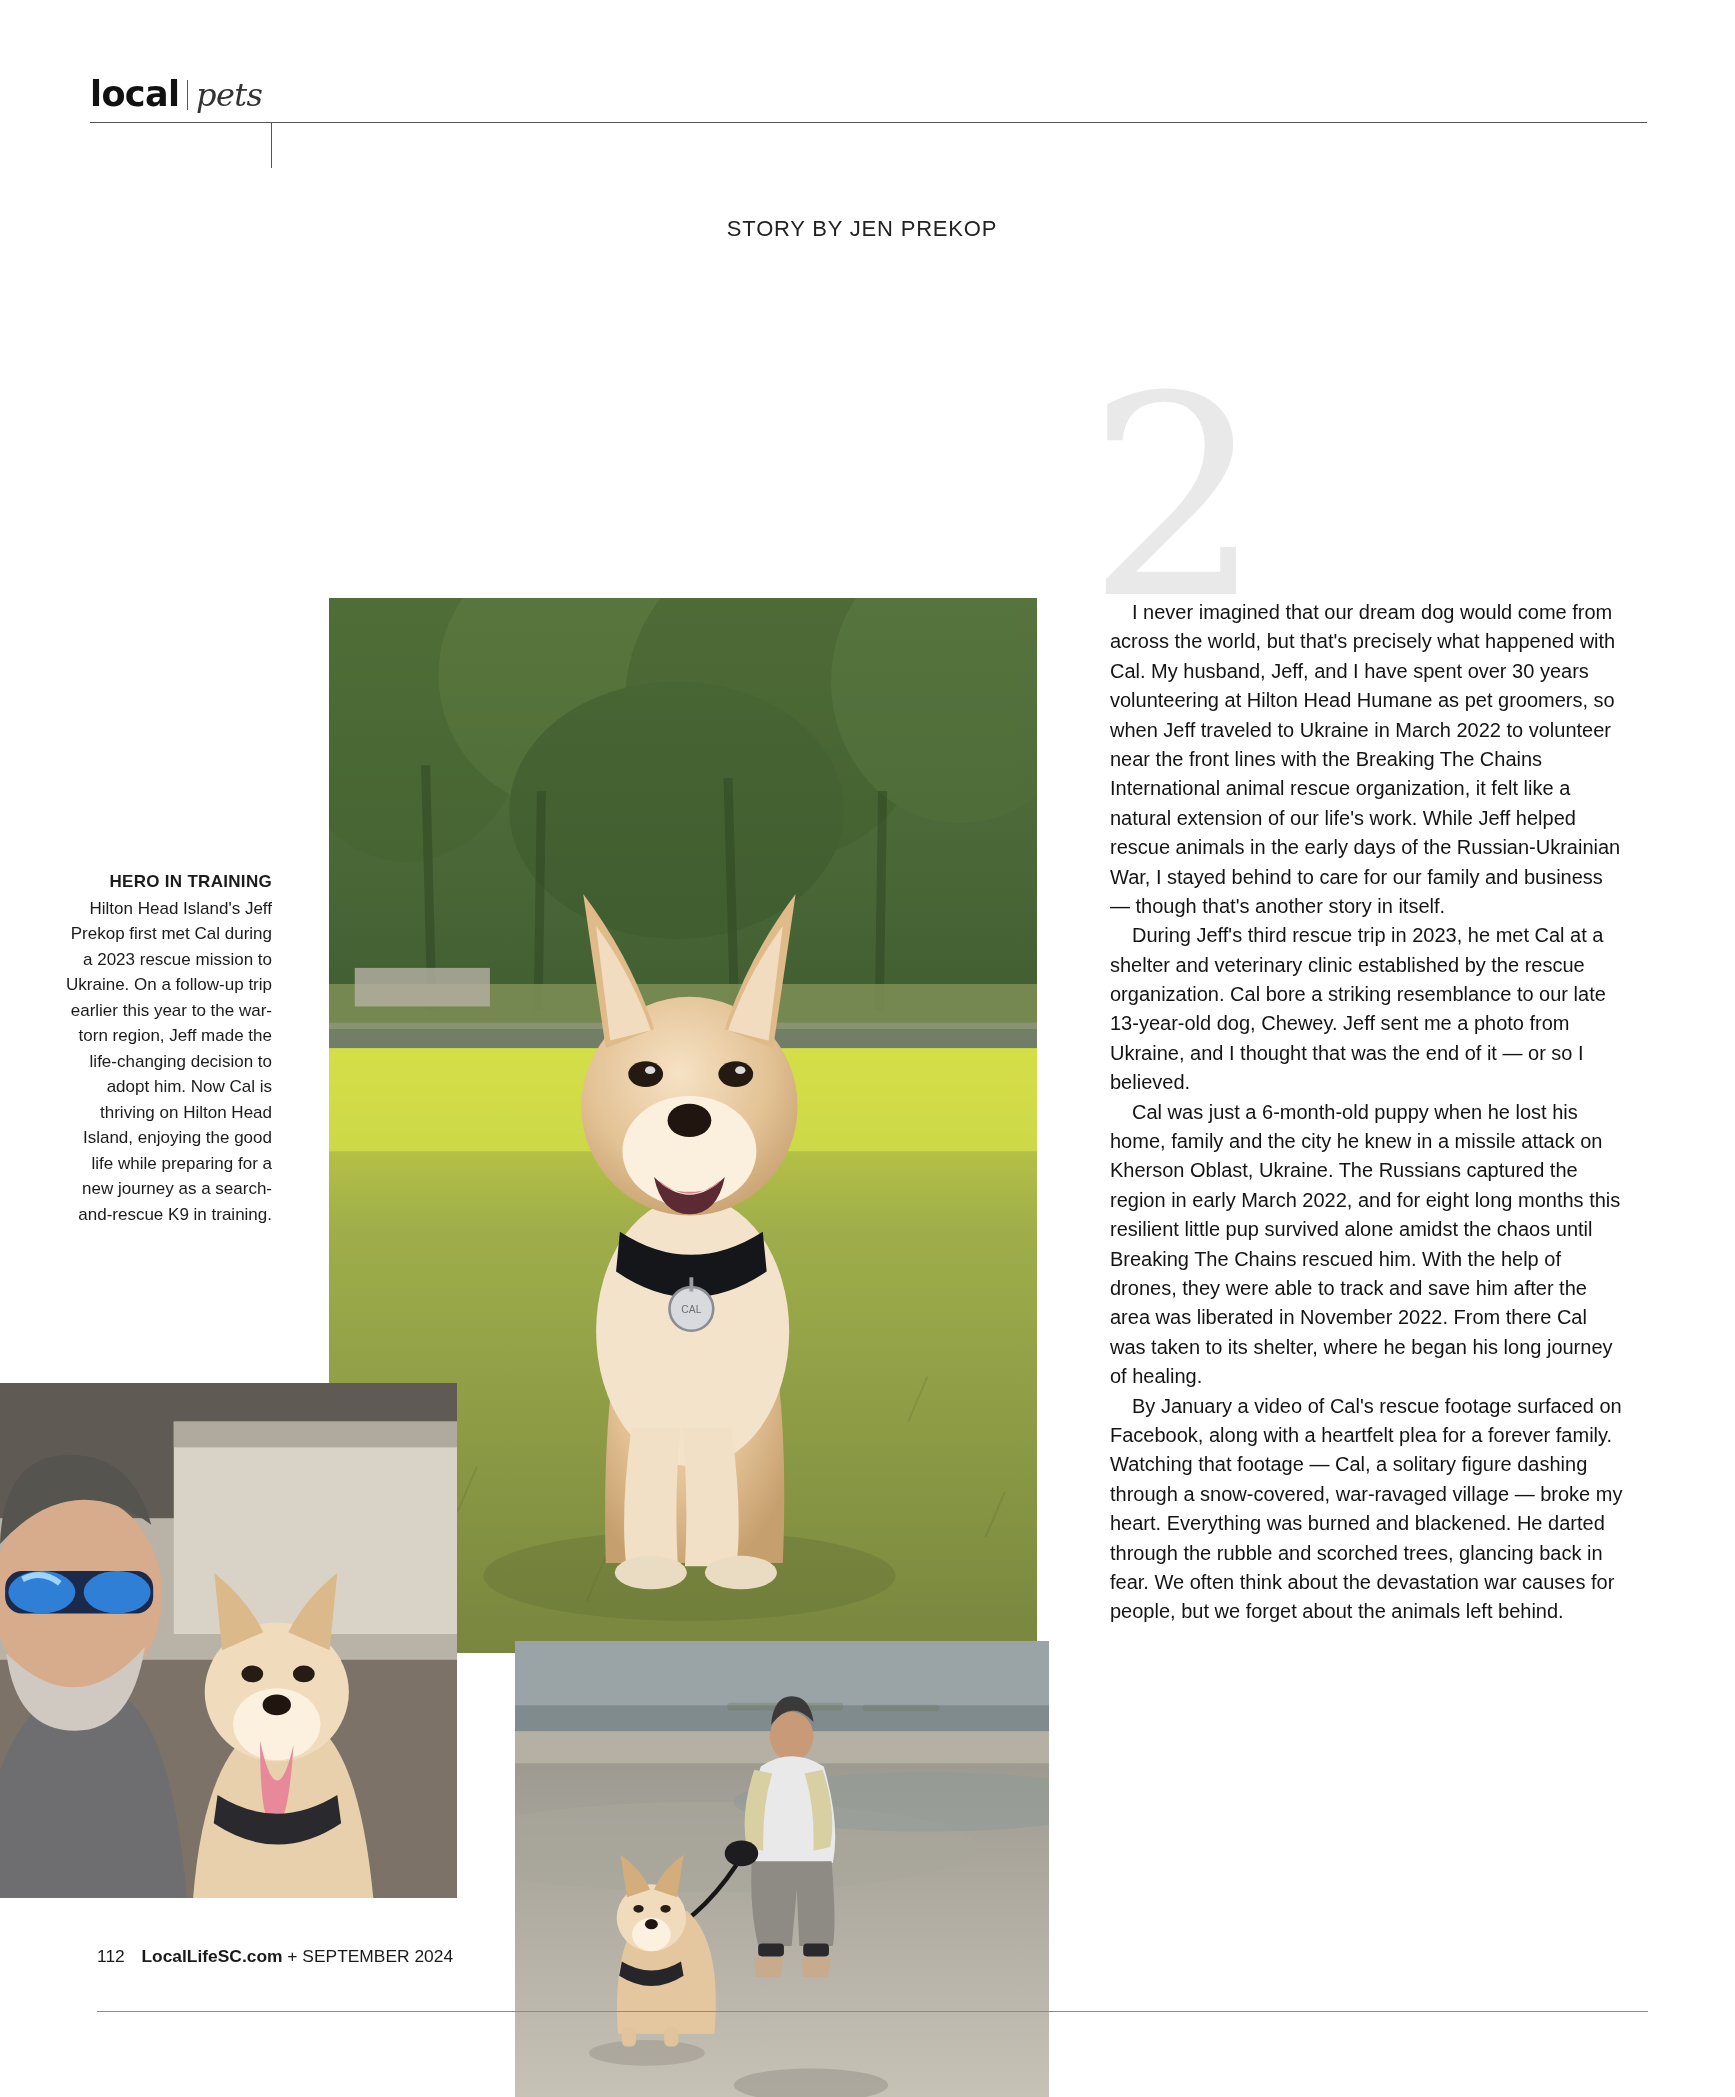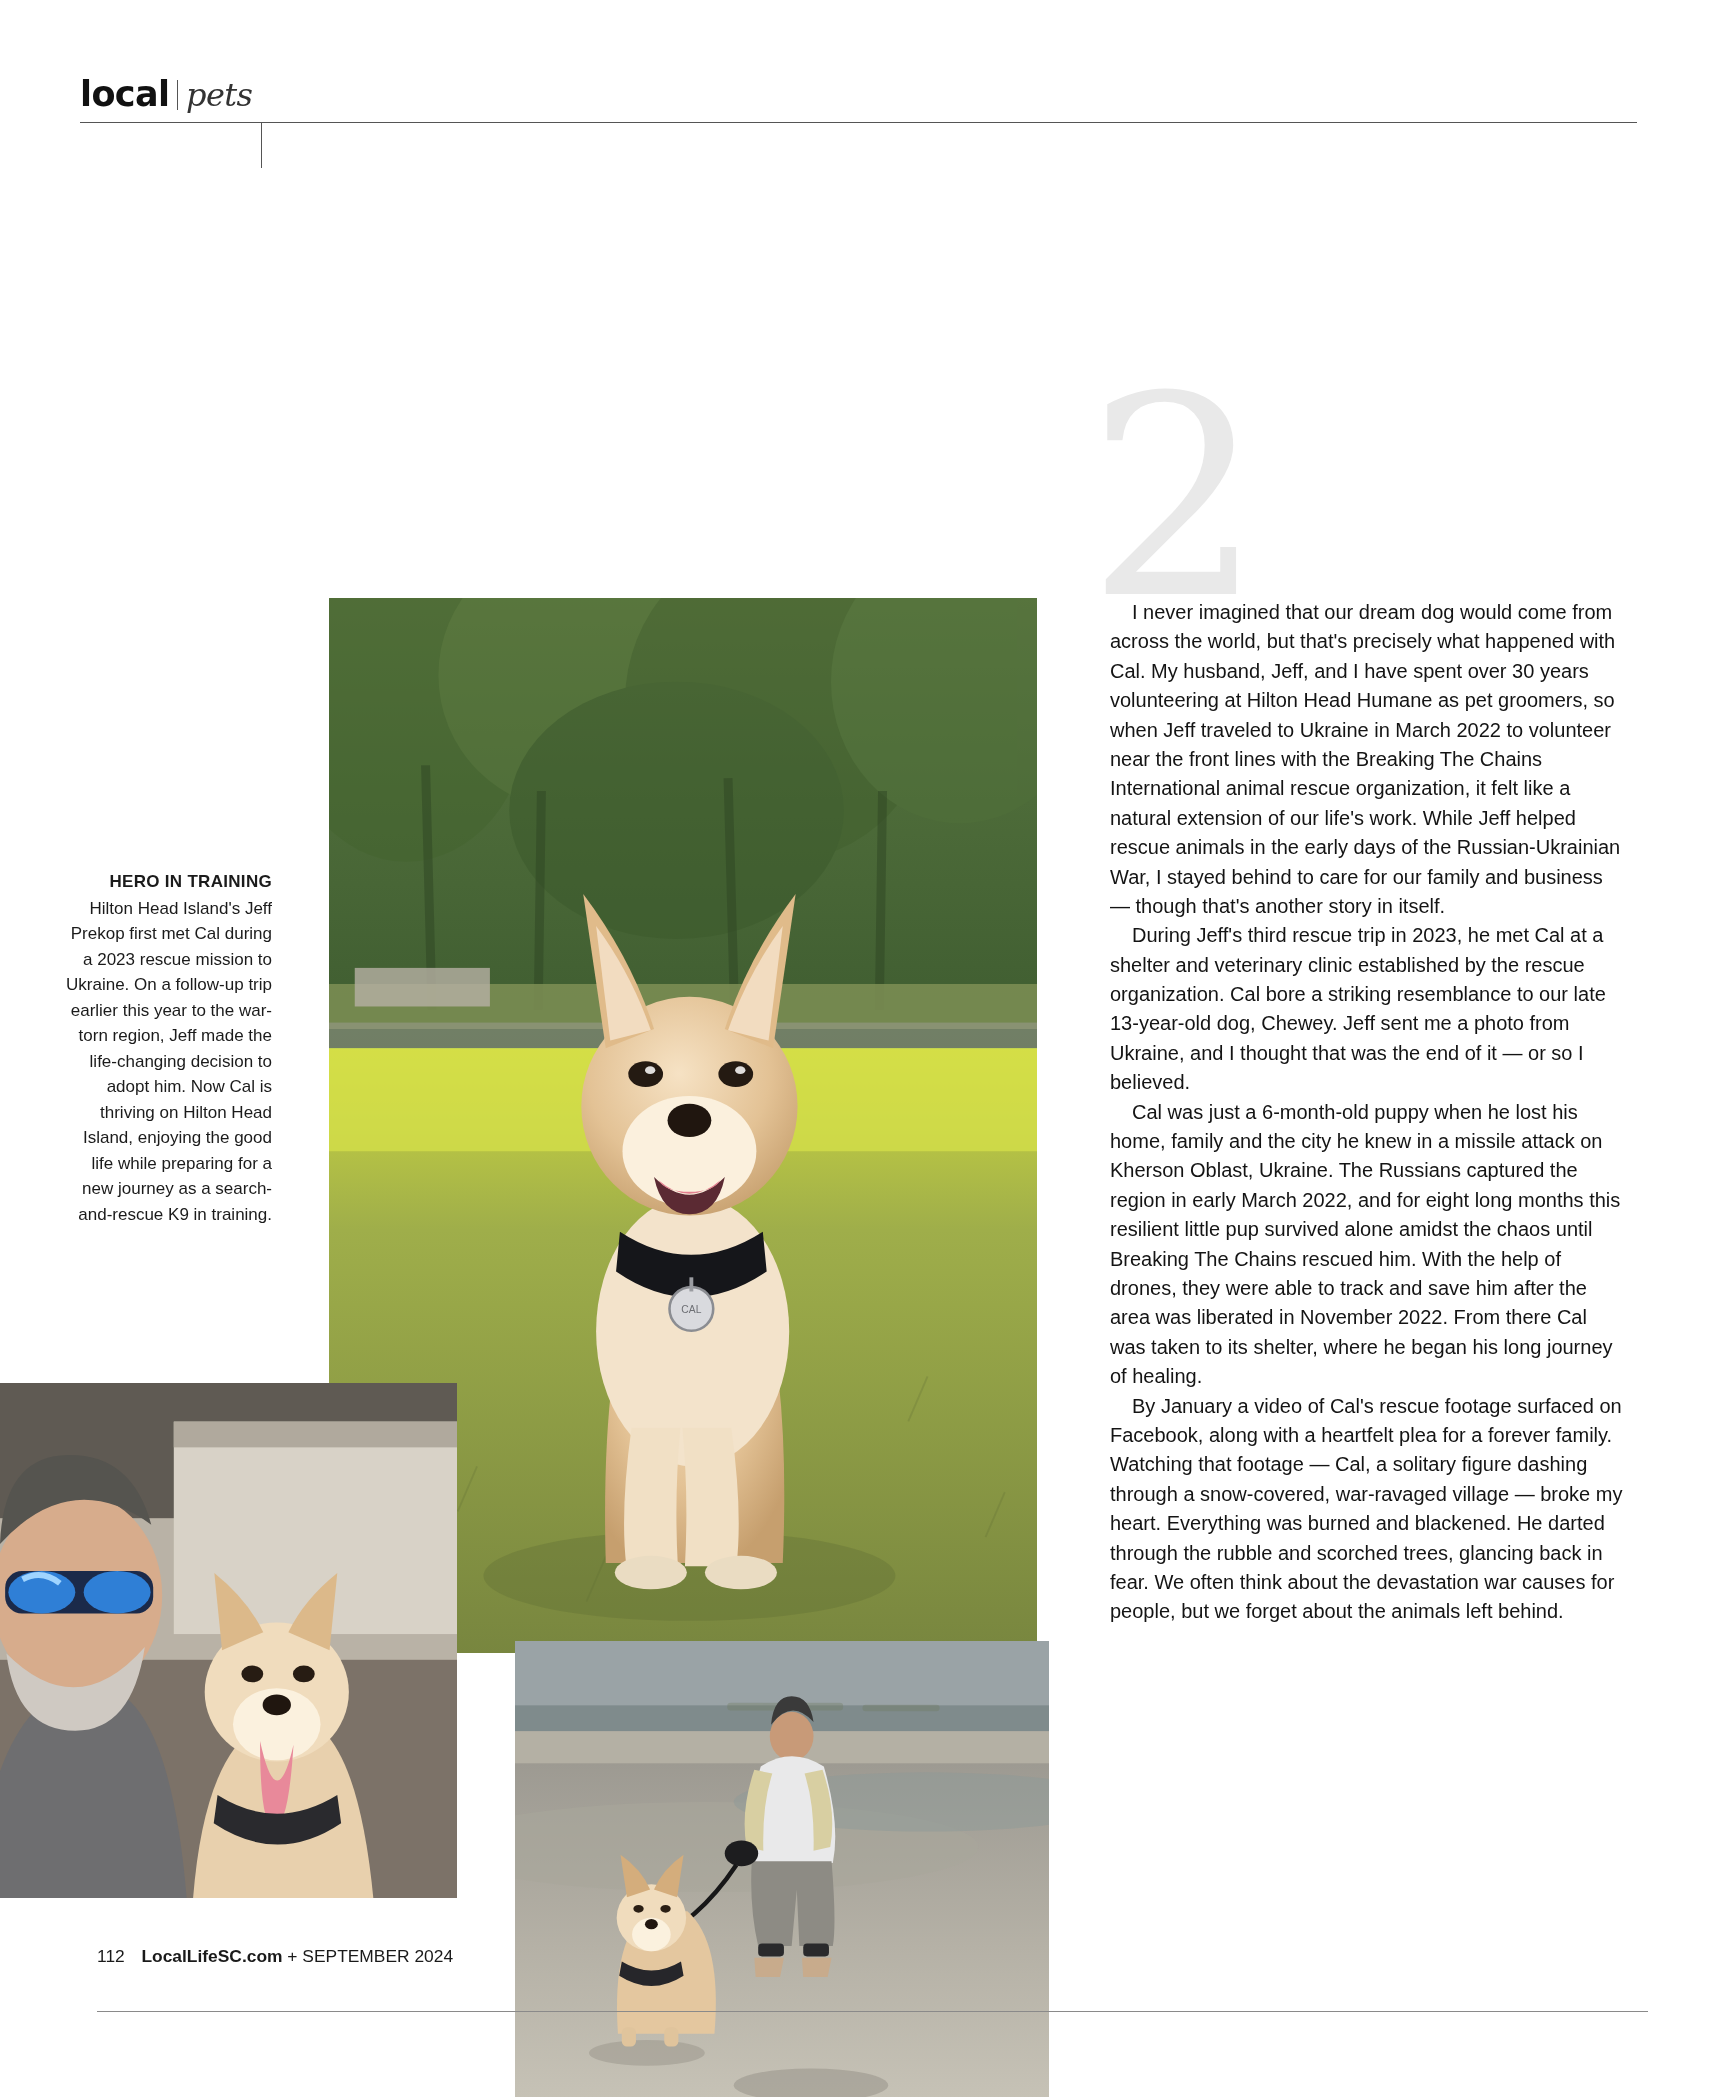--- a/index.html
+++ b/index.html
@@ -12,21 +12,21 @@
     height: 2097px;
     position: relative;
     font-family: "Liberation Sans", sans-serif;
     color: #1a1a1a;
     overflow: hidden;
   }
 
   
   .header {
     position: absolute;
-    left: 80px;
+    left: 90px;
     top: 74px;
     width: 1557px;
     height: 51px;
   }
   .header-rule {
     position: absolute;
     left: 0;
     top: 48px;
     width: 1557px;
     height: 1.3px;
@@ -209,20 +209,21 @@
   <div class="kicker">
     <span class="k-local">local</span><span class="k-sep"></span><span class="k-pets">pets</span>
   </div>
   <div class="header-rule"></div>
   <div class="header-vrule"></div>
 </div>
 
 <div class="ghost">2</div>
 
 <div class="titleblock">
+  <div class="byline">STORY BY JEN PREKOP</div>
 </div>
 
 <div class="caption">
   <span class="cap-head">HERO IN TRAINING</span>
   <span>Hilton Head Island's Jeff Prekop first met Cal during a 2023 rescue mission to Ukraine. On a follow-up trip earlier this year to the war-torn region, Jeff made the life-changing decision to adopt him. Now Cal is thriving on Hilton Head Island, enjoying the good life while preparing for a new journey as a search-and-rescue K9 in training.</span>
 </div>
 
 <div class="photo" id="photo-dog-grass">
   <svg viewBox="0 0 1100 1640" width="708" height="1055" preserveAspectRatio="none">
     <defs>

